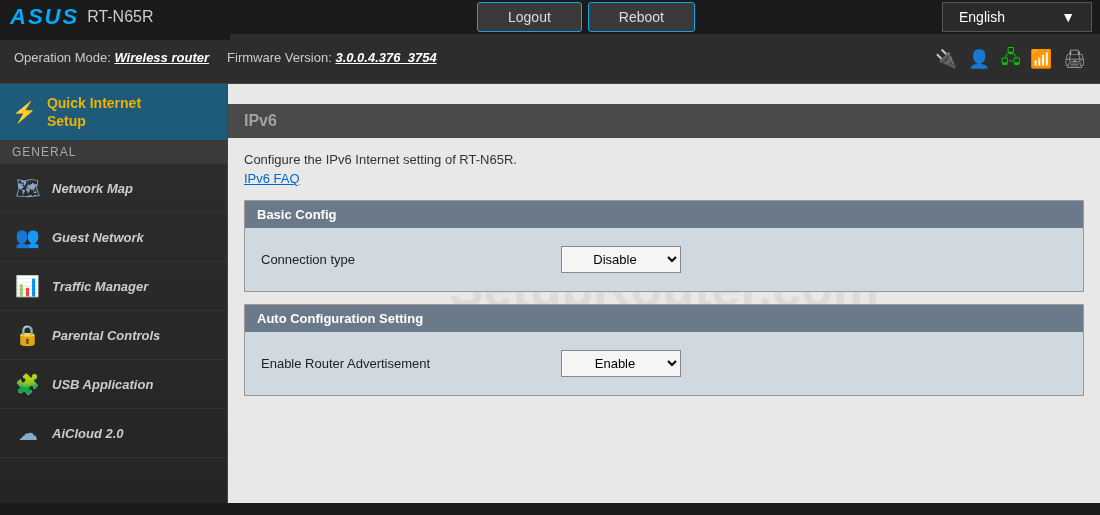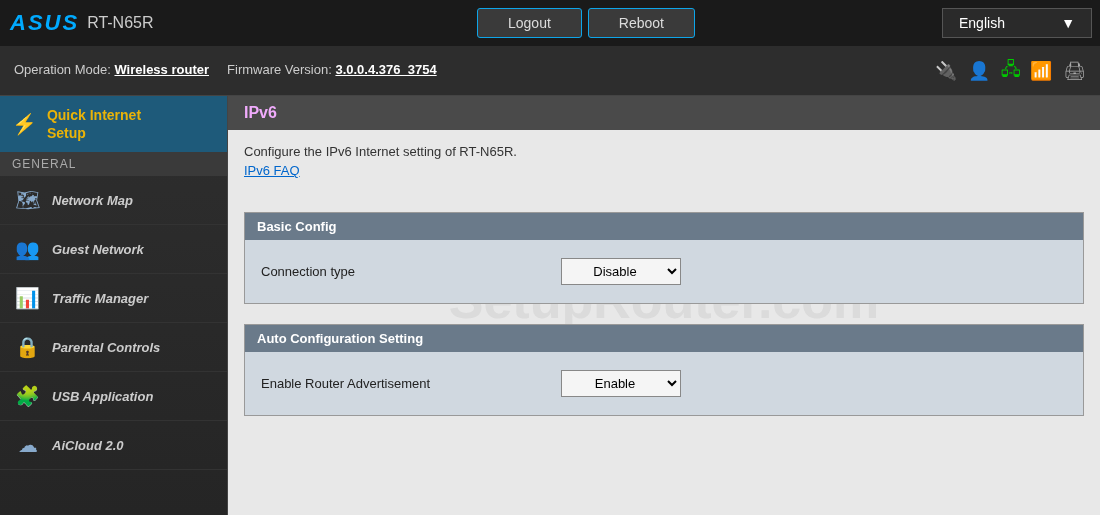--- a/index.html
+++ b/index.html
@@ -10,21 +10,21 @@
       font-size: 13px;
       background: #1a1a1a;
       overflow: hidden;
     }
 
     
     .top-bar {
       display: flex;
       align-items: center;
       background: #1a1a1a;
-      height: 46px;
+      height: 34px;
       padding: 0 0;
     }
     .logo-area {
       background: #1a1a1a;
       width: 230px;
       height: 46px;
       display: flex;
       align-items: center;
       padding-left: 10px;
     }
@@ -86,20 +86,21 @@
     }
     .info-bar-row1 {
       font-size: 13px;
       color: #cccccc;
       margin-bottom: 3px;
     }
     .info-bar-row1 a {
       color: #ffffff;
       text-decoration: underline;
       font-weight: bold;
+      font-style: italic;
     }
     .info-bar-row2 {
       font-size: 13px;
       color: #cccccc;
     }
     .info-icons {
       display: flex;
       gap: 10px;
       align-items: center;
     }
@@ -189,24 +190,25 @@
     }
     .content-inner {
       position: relative;
       z-index: 1;
       padding: 0;
     }
 
     
     .page-title-bar {
       background: #4a4a4a;
-      color: #f0abfc;
+      color: #a3a3a3;
       padding: 8px 16px;
       font-size: 16px;
       font-weight: bold;
+      margin-top: 20px;
     }
 
     
     .content-body {
       padding: 14px 16px;
     }
     .content-description {
       color: #333;
       font-size: 13px;
       margin-bottom: 4px;
@@ -218,21 +220,20 @@
       cursor: pointer;
       display: inline-block;
       margin-bottom: 14px;
     }
 
     
     .config-section {
       background: #b0b8c0;
       border: 1px solid #999;
       margin-bottom: 12px;
-      margin-top: 20px;
     }
     .config-section-header {
       background: #6a7a8a;
       color: #ffffff;
       font-weight: bold;
       font-size: 13px;
       padding: 6px 12px;
     }
     .config-section-body {
       background: #d0d8e0;

